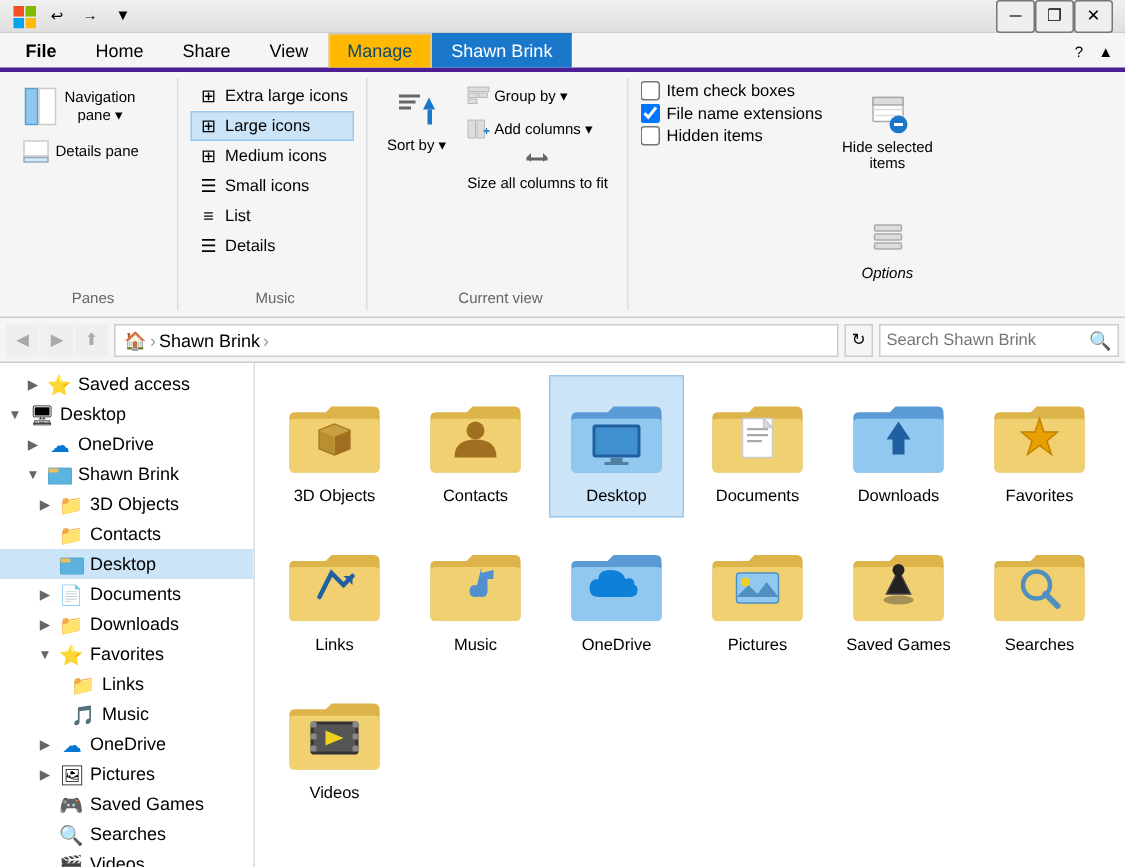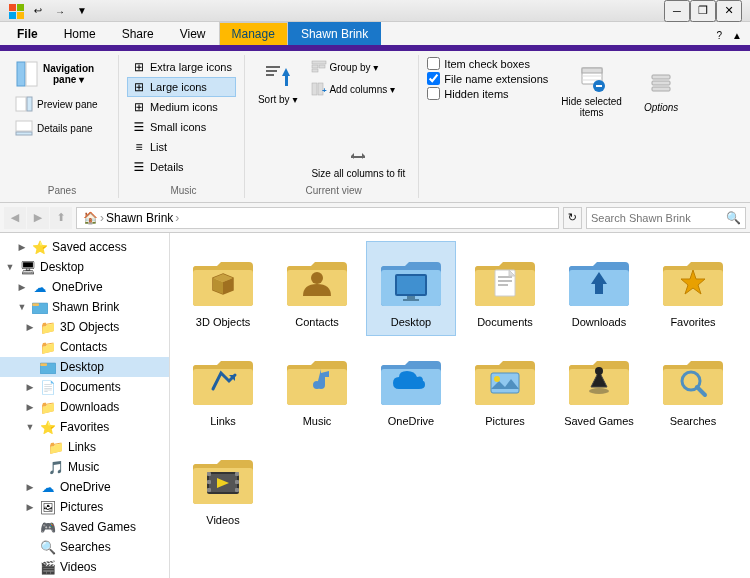--- a/index.html
+++ b/index.html
@@ -92,53 +92,46 @@
     </div>
   </div>
   <div class="tenforums">TenForums.com</div>
   <div style="display:flex; align-items:center; gap:0;">
     <button class="title-bar-btn">─</button>
     <button class="title-bar-btn">❐</button>
     <button class="title-bar-btn close">✕</button>
   </div>
 </div>
 
-<div style="display:flex; background:#f5f5f5; border-bottom:6px solid #4c1d95; align-items:flex-end; padding:0 4px; position:relative;">
+<div style="display:flex; background:#f5f5f5; border-bottom:3px solid #4c1d95; align-items:flex-end; padding:0 4px; position:relative;">
   <div class="ribbon-tab" style="font-weight:bold;">File</div>
   <div class="ribbon-tab">Home</div>
   <div class="ribbon-tab">Share</div>
   <div class="ribbon-tab">View</div>
   <div class="ribbon-tab active-manage">Manage</div>
   <div class="ribbon-tab active-shawn">Shawn Brink</div>
   <div style="margin-left:auto; display:flex; align-items:center; gap:2px; padding-bottom:2px;">
     <button style="font-size:10px; border:none; background:transparent; cursor:pointer; padding:2px 4px;">?</button>
     <button style="font-size:10px; border:none; background:transparent; cursor:pointer; padding:2px 4px;">▲</button>
   </div>
 </div>
 
 <div class="ribbon">
 
   <div class="ribbon-group">
     <div class="ribbon-group-content">
       <div style="display:flex; flex-direction:column; gap:2px;">
-        <div class="ribbon-btn" style="flex-direction:row; gap:4px; align-items:center; min-width:100px;font-weight:bold;">
+        <div class="ribbon-btn" style="flex-direction:row; gap:4px; align-items:center; min-width:100px;">
           <div style="display:flex; flex-direction:column; align-items:center;">
             <svg width="24" height="28" viewBox="0 0 24 28">
               <rect x="2" y="2" width="8" height="24" fill="#90c8f0" stroke="#5a9fd4" stroke-width="1"></rect>
               <rect x="11" y="2" width="11" height="24" fill="#fff" stroke="#ccc" stroke-width="1"></rect>
             </svg>
           </div>
           <span style="font-size:10px;">Navigation<br>pane ▾</span>
-        </div>
-        <div class="ribbon-btn" style="flex-direction:row; gap:4px; align-items:center;">
-          <svg width="18" height="16" viewBox="0 0 18 16">
-              <rect x="1" y="1" width="10" height="14" fill="#fff" stroke="#ccc" stroke-width="1"></rect>
-              <rect x="12" y="1" width="5" height="14" fill="#d0e8f8" stroke="#9ab" stroke-width="1"></rect>
-            </svg>
-          <span style="font-size:10px;">Preview pane</span>
         </div>
         <div class="ribbon-btn" style="flex-direction:row; gap:4px; align-items:center;">
           <svg width="18" height="16" viewBox="0 0 18 16">
               <rect x="1" y="1" width="16" height="10" fill="#fff" stroke="#ccc" stroke-width="1"></rect>
               <rect x="1" y="12" width="16" height="3" fill="#d0e8f8" stroke="#9ab" stroke-width="1"></rect>
             </svg>
           <span style="font-size:10px;">Details pane</span>
         </div>
       </div>
     </div>
@@ -208,21 +201,21 @@
             <span>Group by ▾</span>
           </div>
           <div class="ribbon-btn" style="flex-direction:row; gap:2px; align-items:center;">
             <svg width="16" height="14" viewBox="0 0 16 14">
                 <rect x="1" y="1" width="5" height="12" fill="#ddd" stroke="#aaa" stroke-width="0.5"></rect>
                 <rect x="7" y="1" width="5" height="12" fill="#ddd" stroke="#aaa" stroke-width="0.5"></rect>
                 <text x="11" y="11" font-size="8" fill="#1a77c9" font-weight="bold">+</text>
               </svg>
             <span>Add columns ▾</span>
           </div>
-          <div class="ribbon-btn" style="gap:2px; align-items:center;margin-top:48px;">
+          <div class="ribbon-btn" style="gap:2px; align-items:center;">
             <svg width="16" height="14" viewBox="0 0 16 14">
                 <rect x="1" y="4" width="14" height="2" fill="#666"></rect>
                 <polygon points="1,4 4,1 4,7" fill="#666"></polygon>
                 <polygon points="15,4 12,1 12,7" fill="#666"></polygon>
               </svg>
             <span>Size all columns to fit</span>
           </div>
         </div>
       </div>
     </div>
@@ -238,21 +231,21 @@
         </label>
         <label class="check-opt">
           <input type="checkbox" checked="" style="">
           <span>File name extensions</span>
         </label>
         <label class="check-opt">
           <input type="checkbox" style="">
           <span>Hidden items</span>
         </label>
       </div>
-      <div style="display:flex; flex-direction:row; align-items:center; gap:8px;">
+      <div style="display:flex; flex-direction:column; align-items:center; gap:20px;">
         <div class="ribbon-large-btn" style="padding:4px 6px;">
           <div class="icon">
             <svg width="28" height="28" viewBox="0 0 28 28">
               <rect x="4" y="4" width="20" height="16" rx="1" fill="#fff" stroke="#aaa" stroke-width="1"></rect>
               <rect x="4" y="4" width="20" height="5" fill="#ddd" stroke="#aaa" stroke-width="1"></rect>
               <line x1="4" y1="12" x2="24" y2="12" stroke="#ddd" stroke-width="1"></line>
               <line x1="4" y1="16" x2="24" y2="16" stroke="#ddd" stroke-width="1"></line>
               <circle cx="21" cy="22" r="6" fill="#1a77c9"></circle>
               <line x1="18" y1="22" x2="24" y2="22" stroke="#fff" stroke-width="2"></line>
             </svg>

